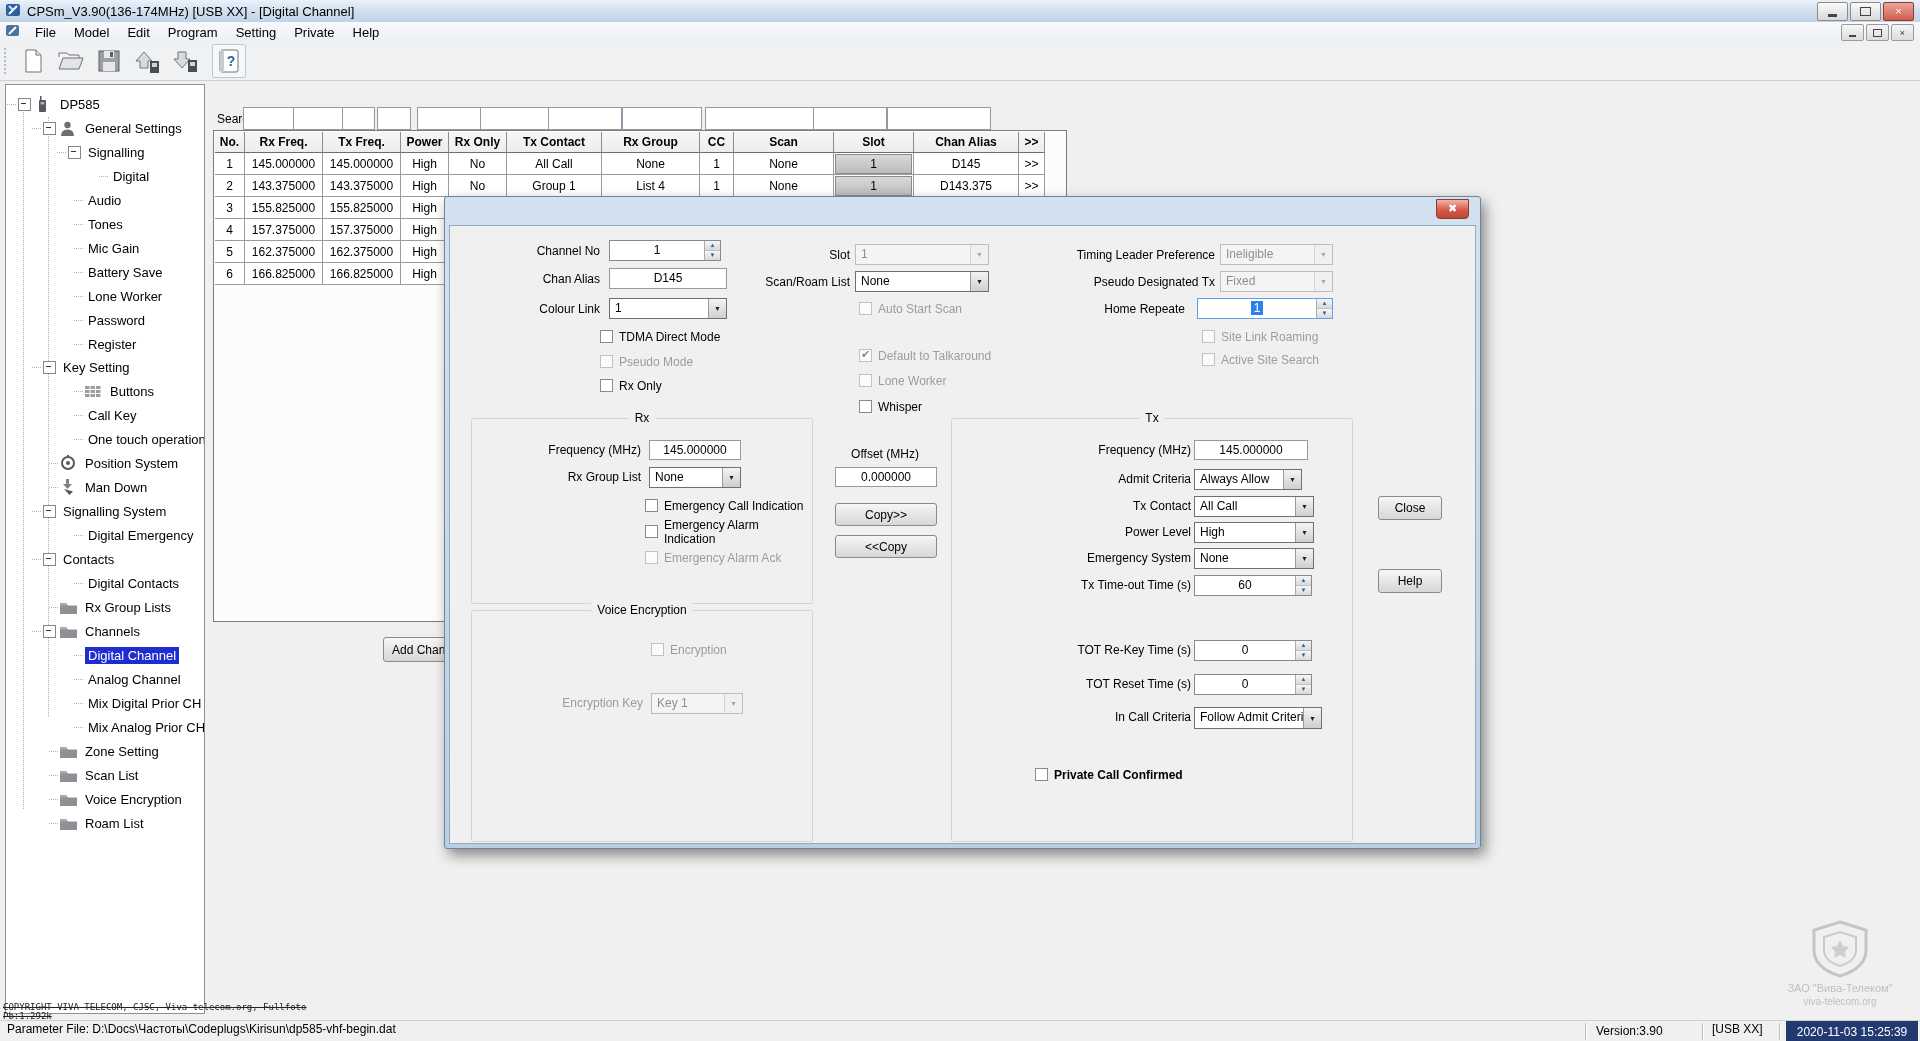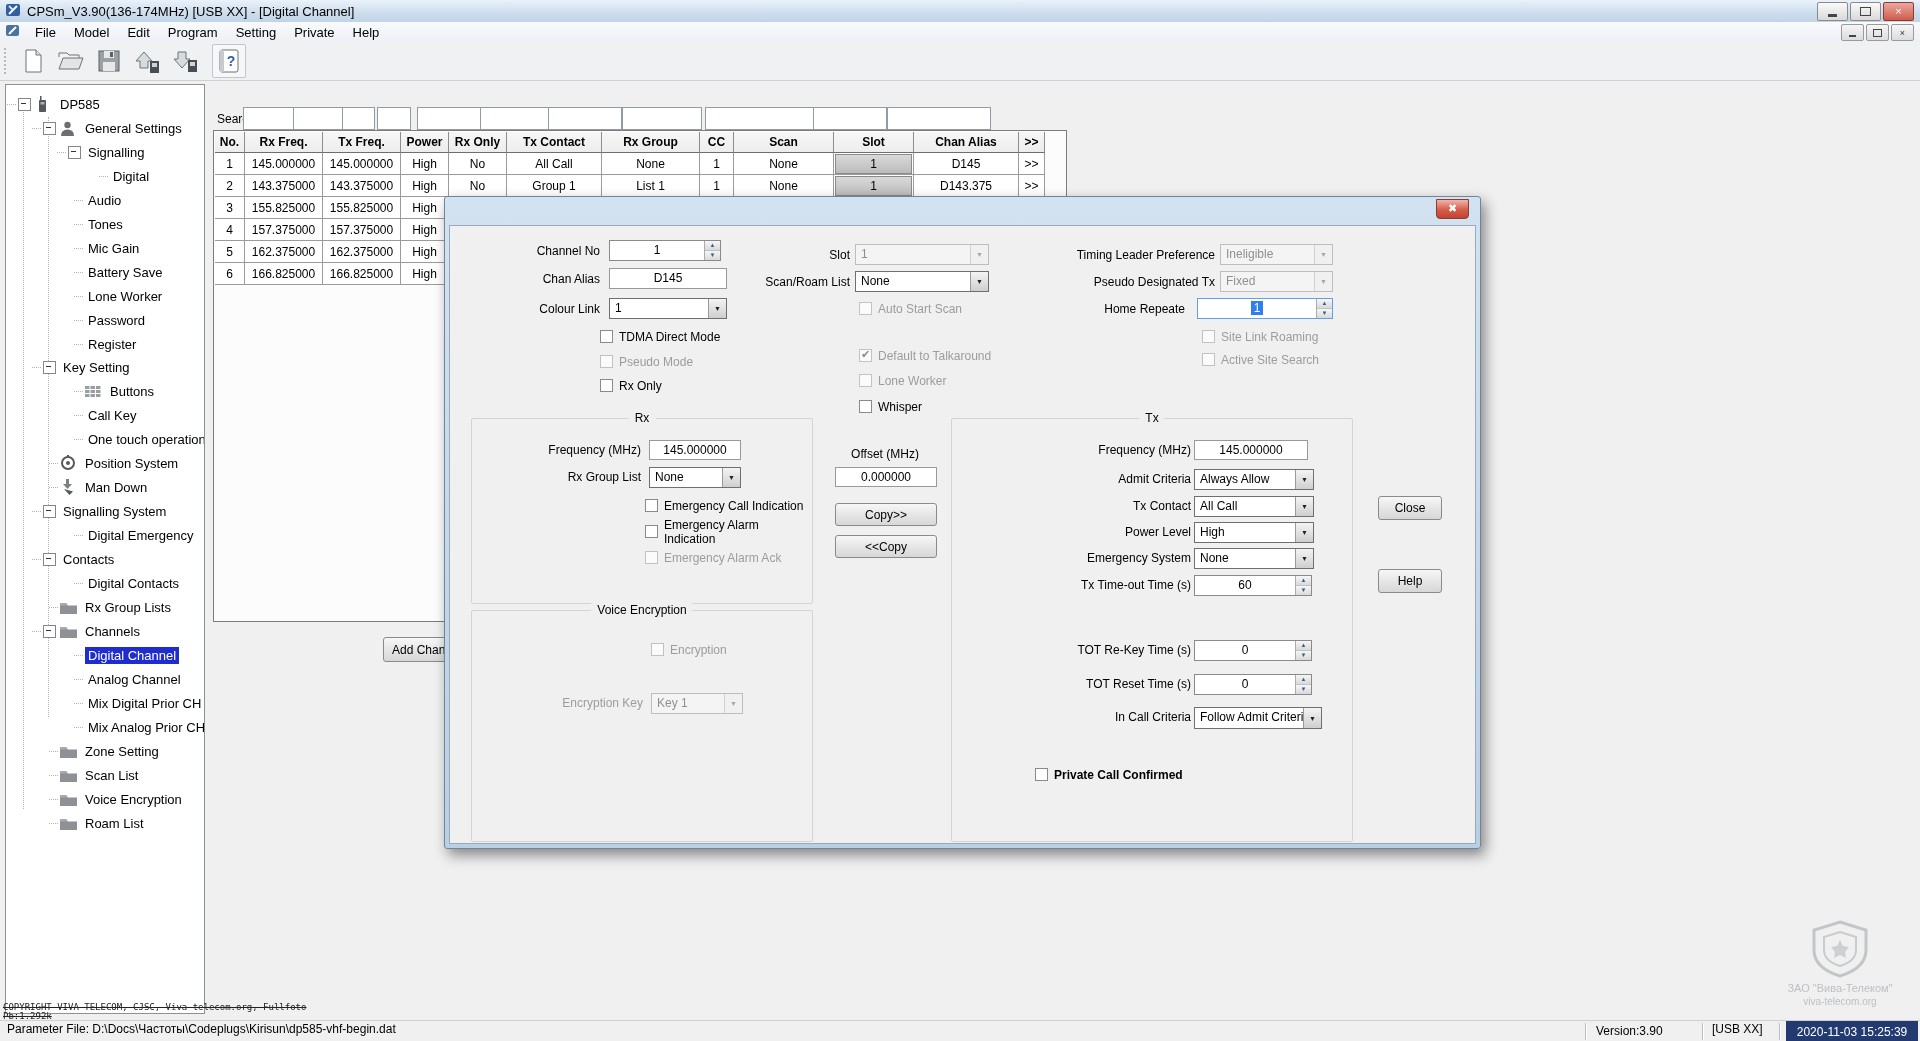--- a/index.html
+++ b/index.html
@@ -453,21 +453,21 @@
       <div class="tcell" style="width: 105px;">D145</div>
       <div class="tcell" style="width: 26px;">&gt;&gt;</div>
     </div>
     <div class="trow">
       <div class="tcell" style="width: 30px;">2</div>
       <div class="tcell" style="width: 78px;">143.375000</div>
       <div class="tcell" style="width: 78px;">143.375000</div>
       <div class="tcell" style="width: 48px;">High</div>
       <div class="tcell" style="width: 58px;">No</div>
       <div class="tcell" style="width: 95px;">Group 1</div>
-      <div class="tcell" style="width: 98px;">List 1</div>
+      <div class="tcell" style="width: 98px;">List 4</div>
       <div class="tcell" style="width: 34px;">1</div>
       <div class="tcell" style="width: 100px;">None</div>
       <div class="tcell" style="width: 80px;">
         <div class="slot-btn">1</div>
       </div>
       <div class="tcell" style="width: 105px;">D143.375</div>
       <div class="tcell" style="width: 26px;">&gt;&gt;</div>
     </div>
     <div class="trow">
       <div class="tcell" style="width: 30px;">3</div>
@@ -641,21 +641,21 @@
     <div class="lblc" style="left:385px;top:221px;width:100px;">Offset (MHz)</div>
     <div class="txt" style="left:385px;top:241px;width:100px;height:18px;line-height:18px;">0.000000</div>
     <div class="btn3d" style="position:absolute;left:385px;top:277px;width:100px;height:21px;">Copy&gt;&gt;</div>
     <div class="btn3d" style="position:absolute;left:385px;top:309px;width:100px;height:21px;">&lt;&lt;Copy</div>
 
     <div class="grp" style="left:501px;top:192px;width:400px;height:422px;">
       <span class="grp-t">Tx</span>
       <div class="lbl" style="left:99px;top:24px;width:140px;">Frequency (MHz)</div>
       <div class="txt" style="left:242px;top:21px;width:112px;height:18px;line-height:18px;">145.000000</div>
       <div class="lbl" style="left:99px;top:53px;width:140px;">Admit Criteria</div>
-      <div class="dd" style="left:242px;top:50px;width:120px;">
+      <div class="dd" style="left:242px;top:50px;width:108px;">
         <span class="v">Always Allow</span>
           <span class="a">▼</span>
       </div>
       <div class="lbl" style="left:99px;top:80px;width:140px;">Tx Contact</div>
       <div class="dd" style="left:242px;top:77px;width:120px;">
         <span class="v">All Call</span>
           <span class="a">▼</span>
       </div>
       <div class="lbl" style="left:99px;top:106px;width:140px;">Power Level</div>
       <div class="dd" style="left:242px;top:103px;width:120px;">

